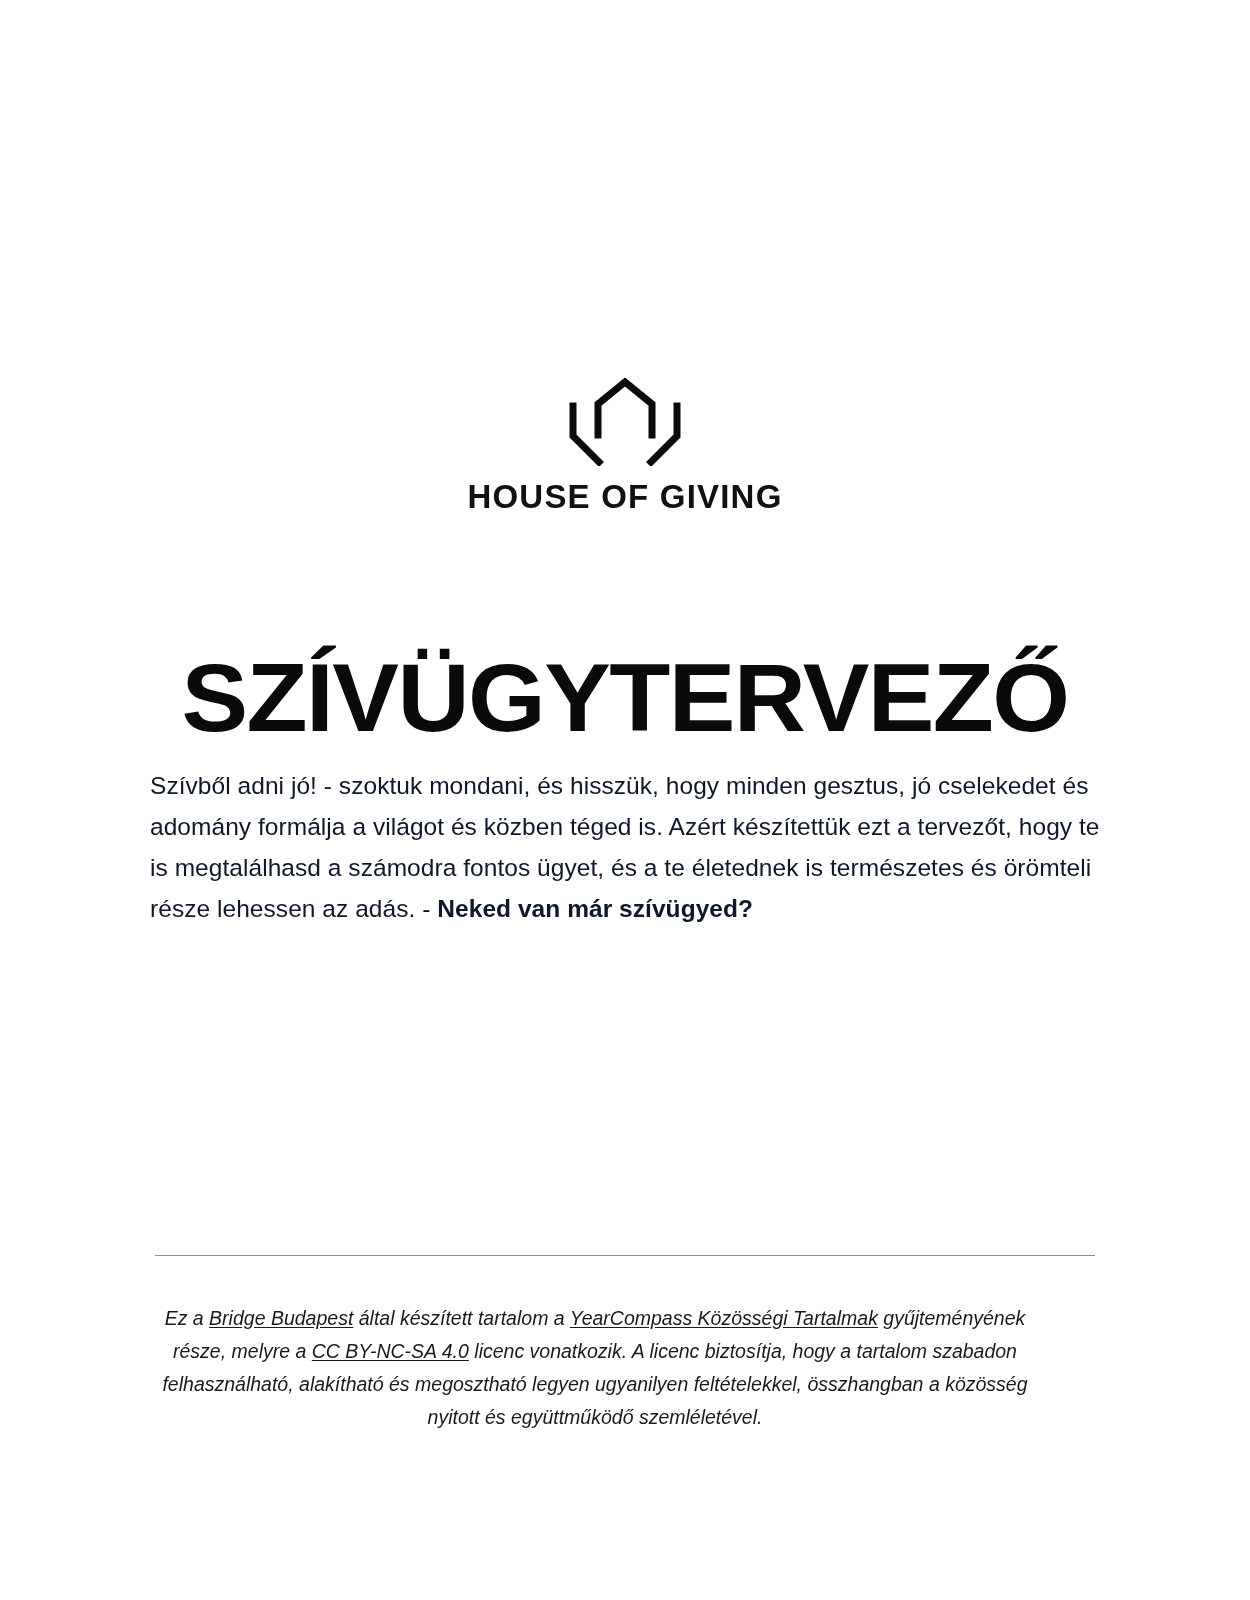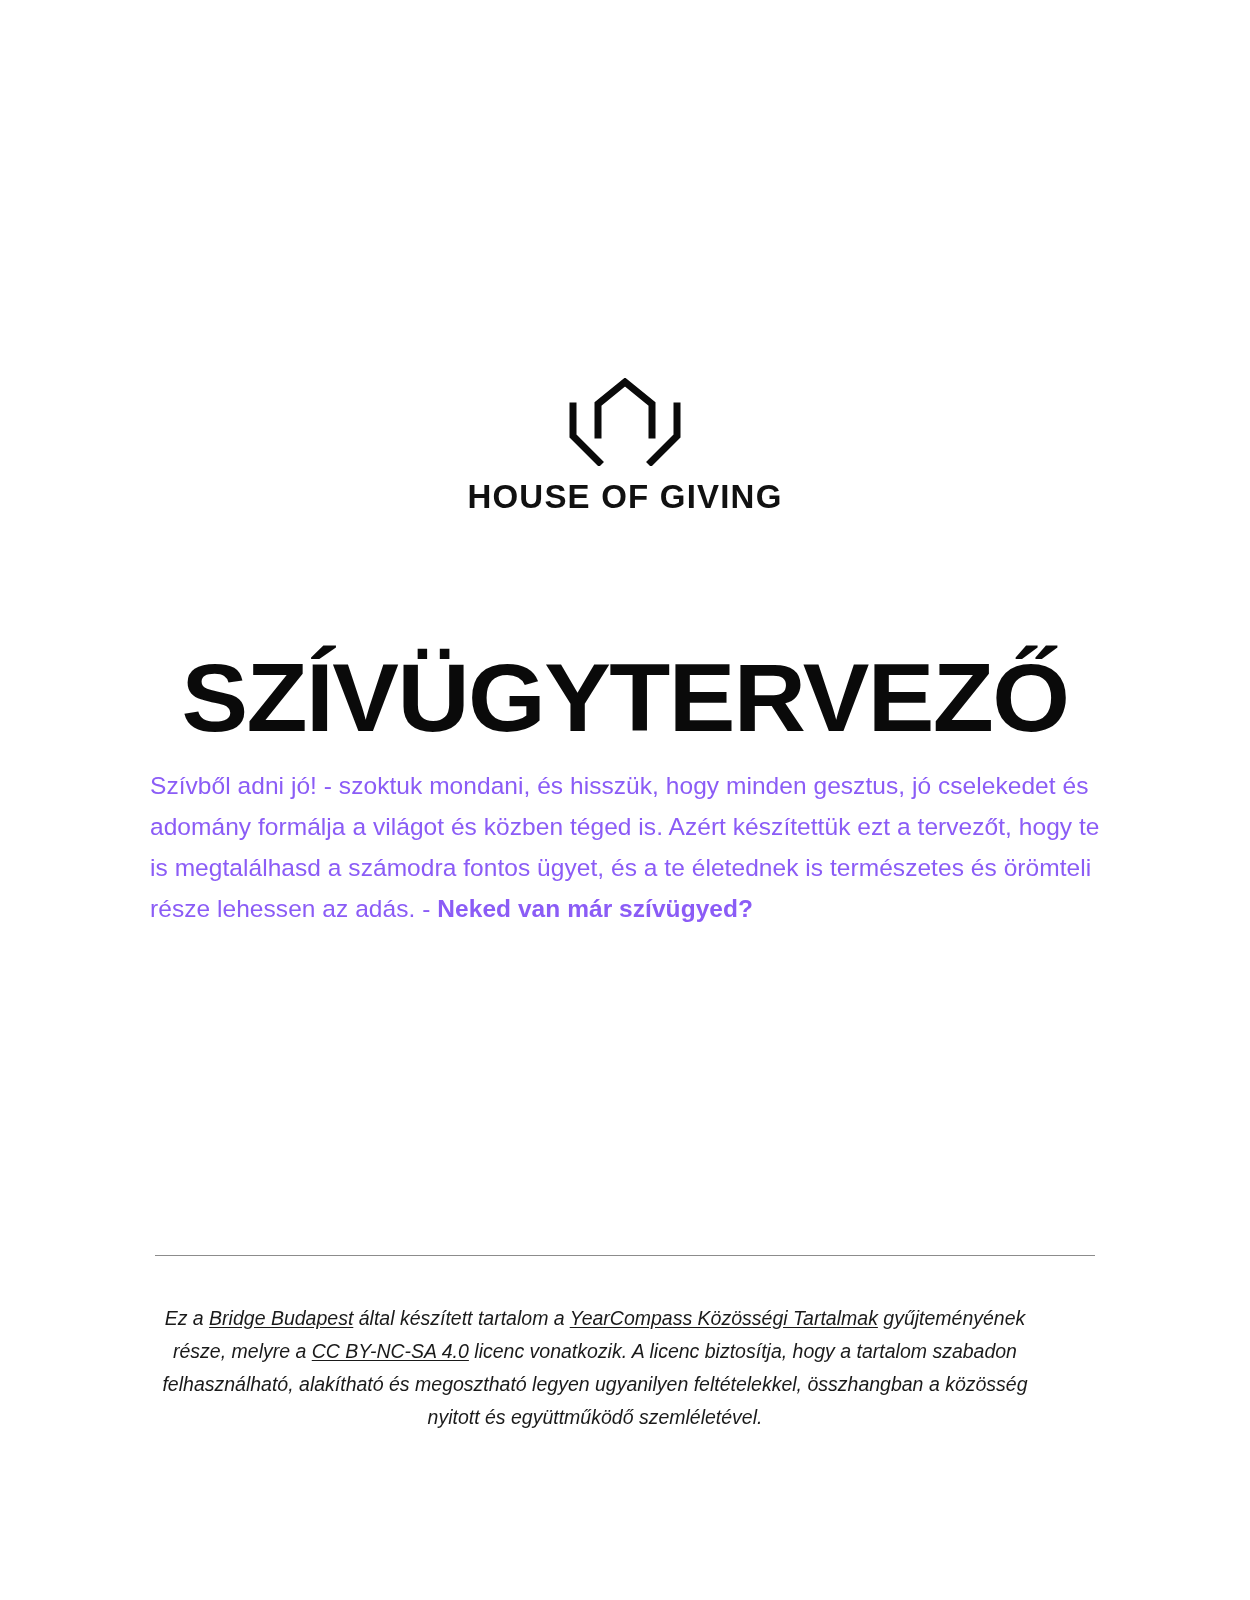--- a/index.html
+++ b/index.html
@@ -67,21 +67,21 @@
 
   
   .intro {
     position: absolute;
     top: 751px;
     left: 150px;
     width: 955px;
     font-family: "Liberation Sans", sans-serif;
     font-size: 24.5px;
     line-height: 41px;
-    color: #8b5cf6;
+    color: #0f172a;
     letter-spacing: 0.05px;
     margin-top: 14px;
   }
   .intro .strong {
     font-weight: 700;
   }
 
   
   .divider {
     position: absolute;

